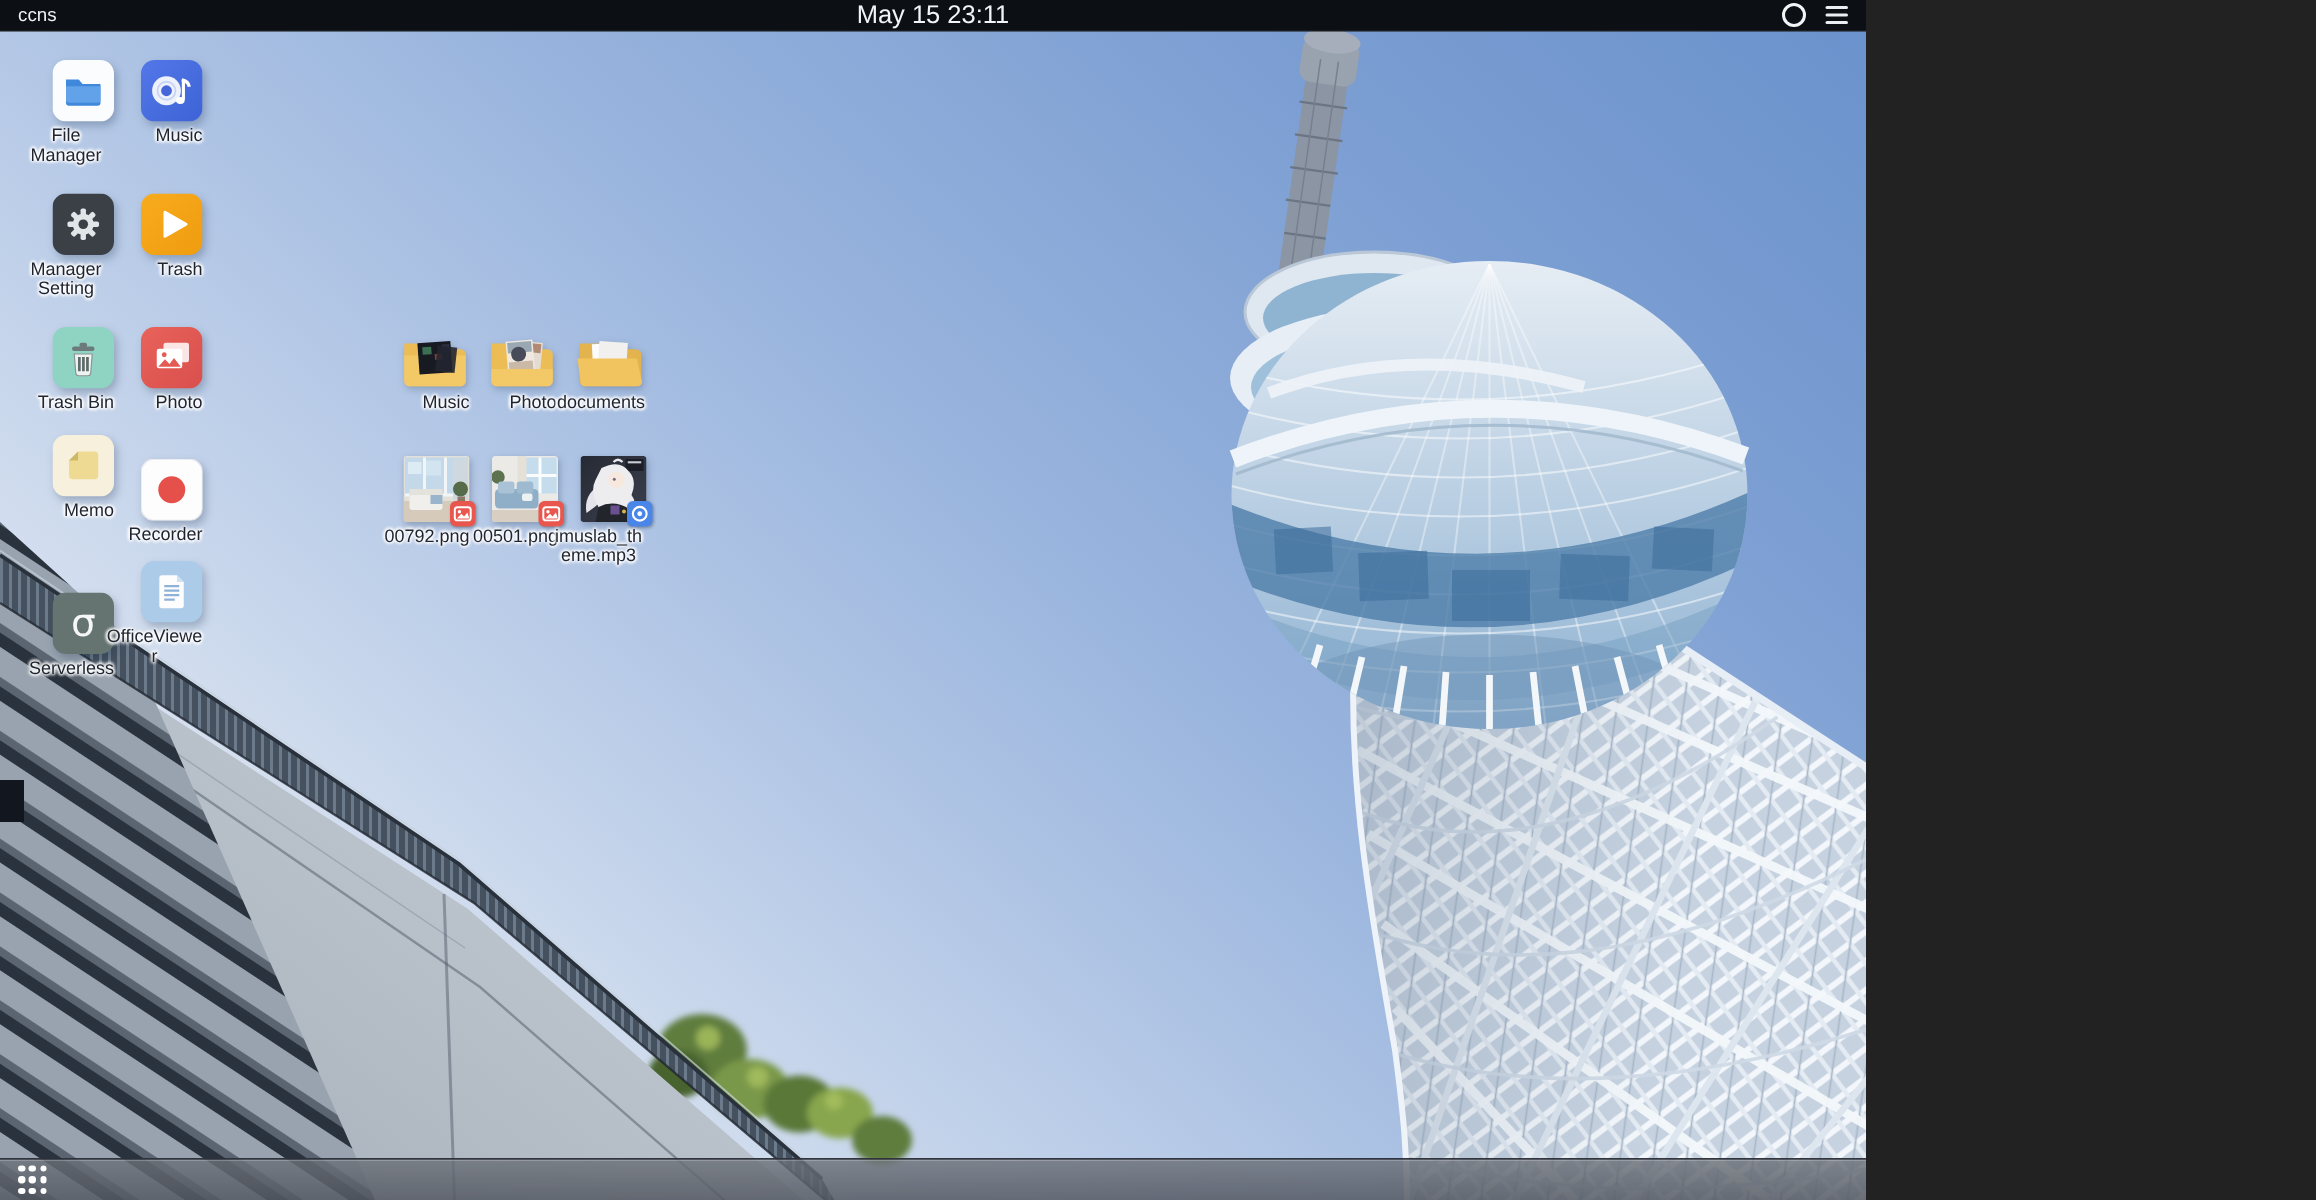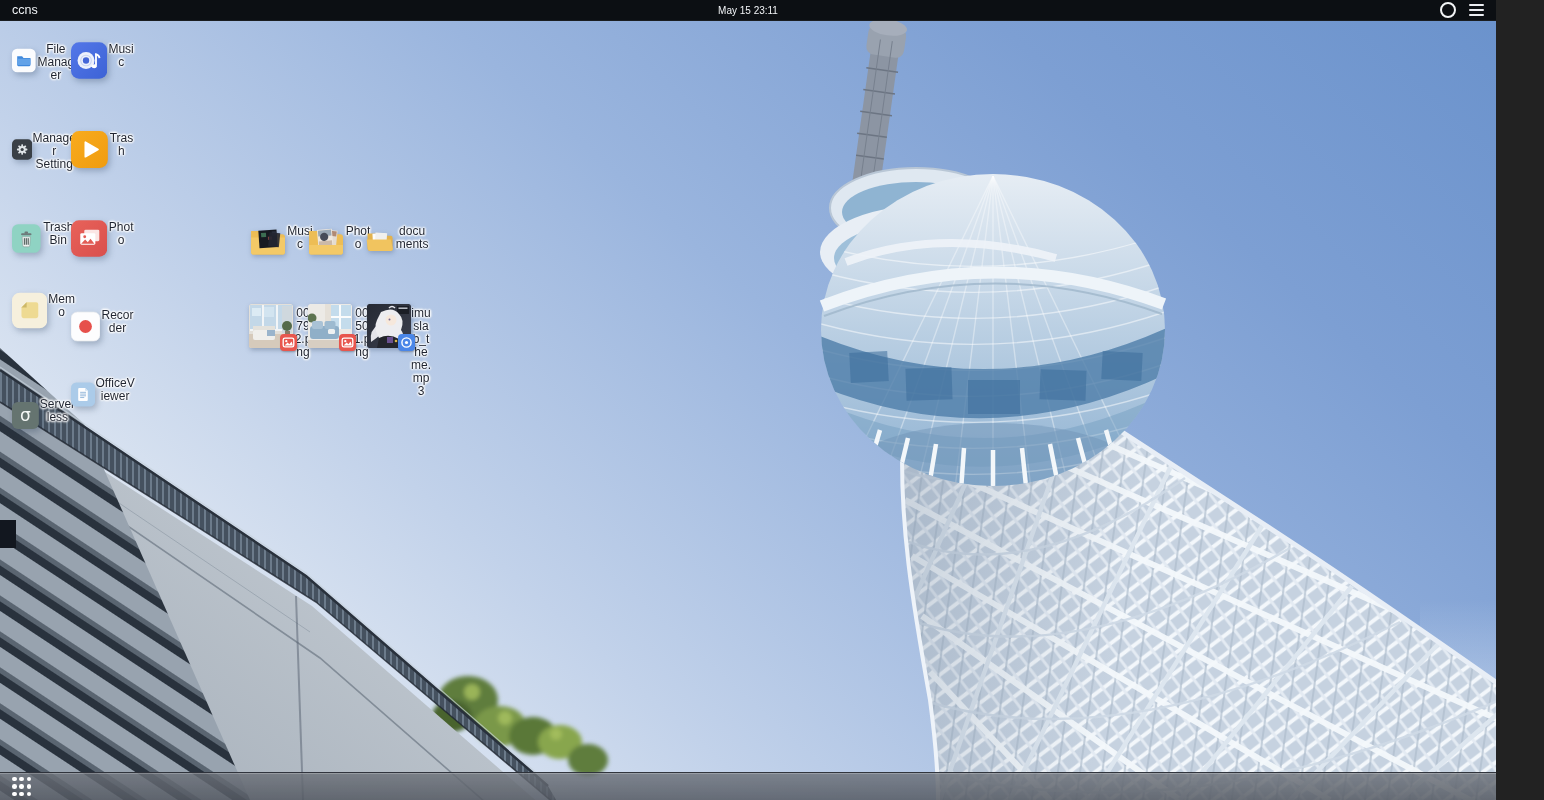--- a/index.html
+++ b/index.html
@@ -1,33 +1,33 @@
 <!DOCTYPE html>
 <html><head>
 <meta charset="utf-8">
 <style>
   html,body{margin:0;padding:0;background:#222;}
-  .screen{position:relative;width:1496px;height:800px;overflow:hidden;
+  .screen{position:relative;width:1244px;height:800px;overflow:hidden;
     font-family:"Liberation Sans",sans-serif;cursor:default;user-select:none;}
   
   .sky{position:absolute;inset:0;
     background:linear-gradient(222deg,#6a92cc 0%,#7d9fd3 22%,#9ab5de 45%,#c2d2ea 68%,#e4ebf4 86%,#f0f3f8 100%);}
   .scenery{position:absolute;left:0;top:0;}
   
   .topbar{position:absolute;top:0;left:0;right:0;height:21px;background:#0c0f13;
     display:flex;align-items:center;padding:0 12px;box-sizing:border-box;z-index:20;
     border-bottom:1px solid rgba(255,255,255,.06);}
   .host{font-size:12.5px;color:#f0f2f5;}
-  .clock{position:absolute;left:0;right:0;text-align:center;font-size:10px;color:#f2f4f7;pointer-events:none;}
+  .clock{position:absolute;left:0;right:0;text-align:center;font-size:17px;color:#f2f4f7;pointer-events:none;}
   .tb-icons{margin-left:auto;display:flex;align-items:center;gap:13px;position:relative;z-index:2;}
   .ring{width:12px;height:12px;border:2px solid #f2f4f6;border-radius:50%;display:block;}
   .menu{display:flex;flex-direction:column;gap:2.6px;}
   .menu i{display:block;width:15px;height:2.6px;background:#eceef2;border-radius:1px;}
   
-  .cell{position:absolute;width:64px;display:flex;flex-direction:row;align-items:flex-start;z-index:5;}
+  .cell{position:absolute;width:64px;display:flex;flex-direction:column;align-items:flex-end;z-index:5;}
   .tile{width:41px;height:41px;display:block;filter:drop-shadow(2px 3px 3px rgba(25,45,75,.28));}
   .icon-label{margin-top:3px;font-size:12px;line-height:13px;text-align:center;color:#1f2430;
     max-width:64px;word-break:break-word;overflow-wrap:anywhere;
     text-shadow:0 0 3px #fff,0 0 3px #fff,1px 0 2px #fff,-1px 0 2px #fff,0 1px 2px #fff,0 -1px 2px #fff;}
   .foldersvg{width:46px;height:37px;display:block;filter:drop-shadow(1.5px 2.5px 2.5px rgba(25,45,75,.25));}
   .thumbwrap{position:relative;width:44px;height:44px;}
   .thumb{width:44px;height:44px;display:block;border-radius:2px;filter:drop-shadow(1.5px 2.5px 2.5px rgba(25,45,75,.3));}
   .badge{position:absolute;right:-4px;bottom:-3px;width:17px;height:17px;border-radius:4px;
     display:flex;align-items:center;justify-content:center;box-shadow:1px 1px 2px rgba(0,0,0,.25);}
   .badge.red{background:#e8564e;}

